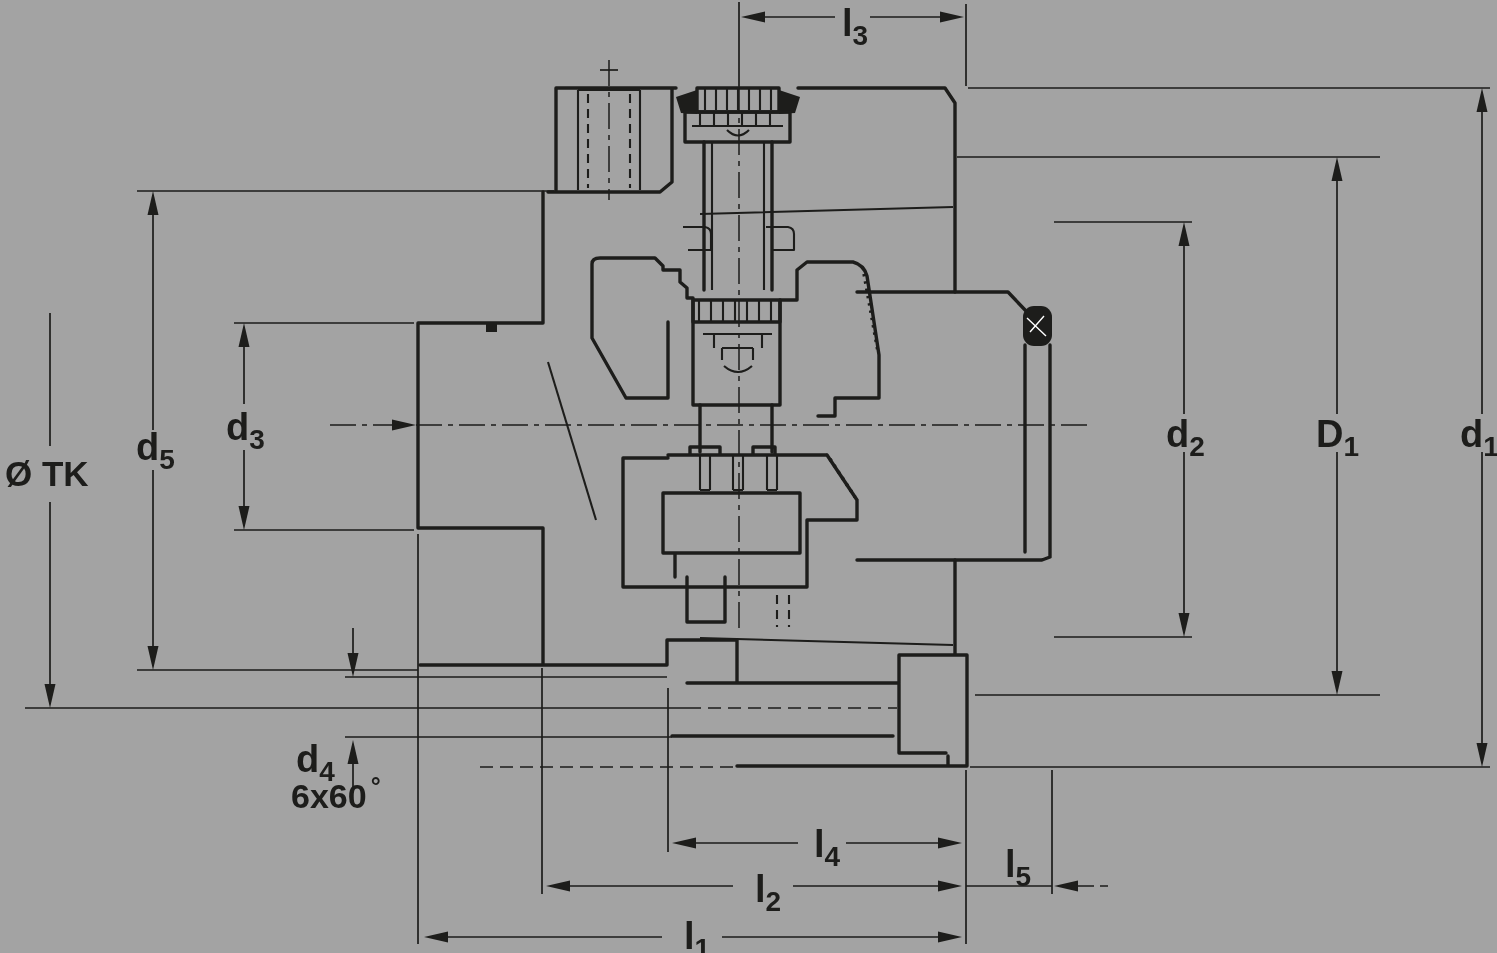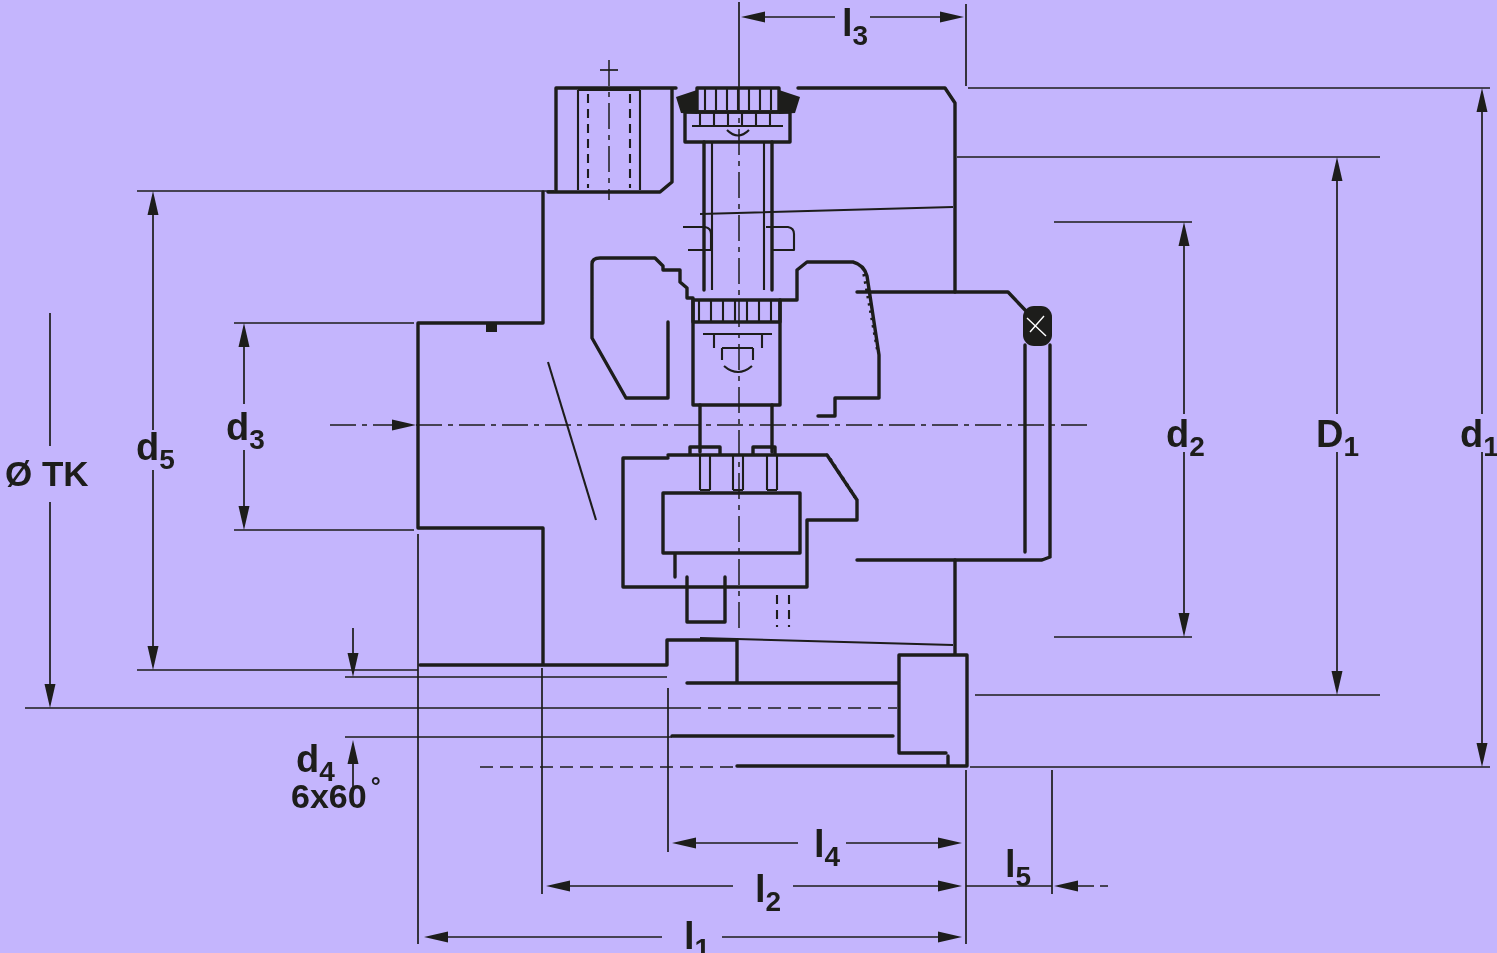--- a/index.html
+++ b/index.html
@@ -1,16 +1,16 @@
 <!DOCTYPE html>
 <html><head>
 <meta charset="utf-8">
 <style>
   html,body{margin:0;padding:0;background:#ffffff;}
-  #stage{position:relative;width:1497px;height:953px;background:#c4b5fd;overflow:hidden;
+  #stage{position:relative;width:1497px;height:953px;background:#a3a3a3;overflow:hidden;
          font-family:"Liberation Sans", sans-serif;}
   svg{position:absolute;left:0;top:0;}
   .s3{stroke:#1d1d1b;stroke-width:3.4;fill:none;stroke-linejoin:round;stroke-linecap:round;}
   .s2{stroke:#1d1d1b;stroke-width:2.1;fill:none;stroke-linejoin:round;}
   .s1{stroke:#1d1d1b;stroke-width:1.7;fill:none;}
   .dsh{stroke:#1d1d1b;stroke-width:1.7;fill:none;stroke-dasharray:13 7;}
   .dshm{stroke:#1d1d1b;stroke-width:2.1;fill:none;stroke-dasharray:9 6;}
   .cl{stroke:#1d1d1b;stroke-width:1.5;fill:none;stroke-dasharray:26 6 5 6;}
   .dot{stroke:#1d1d1b;stroke-width:3.4;fill:none;stroke-dasharray:2.4 5;}
   .arr{fill:#1d1d1b;stroke:none;}

